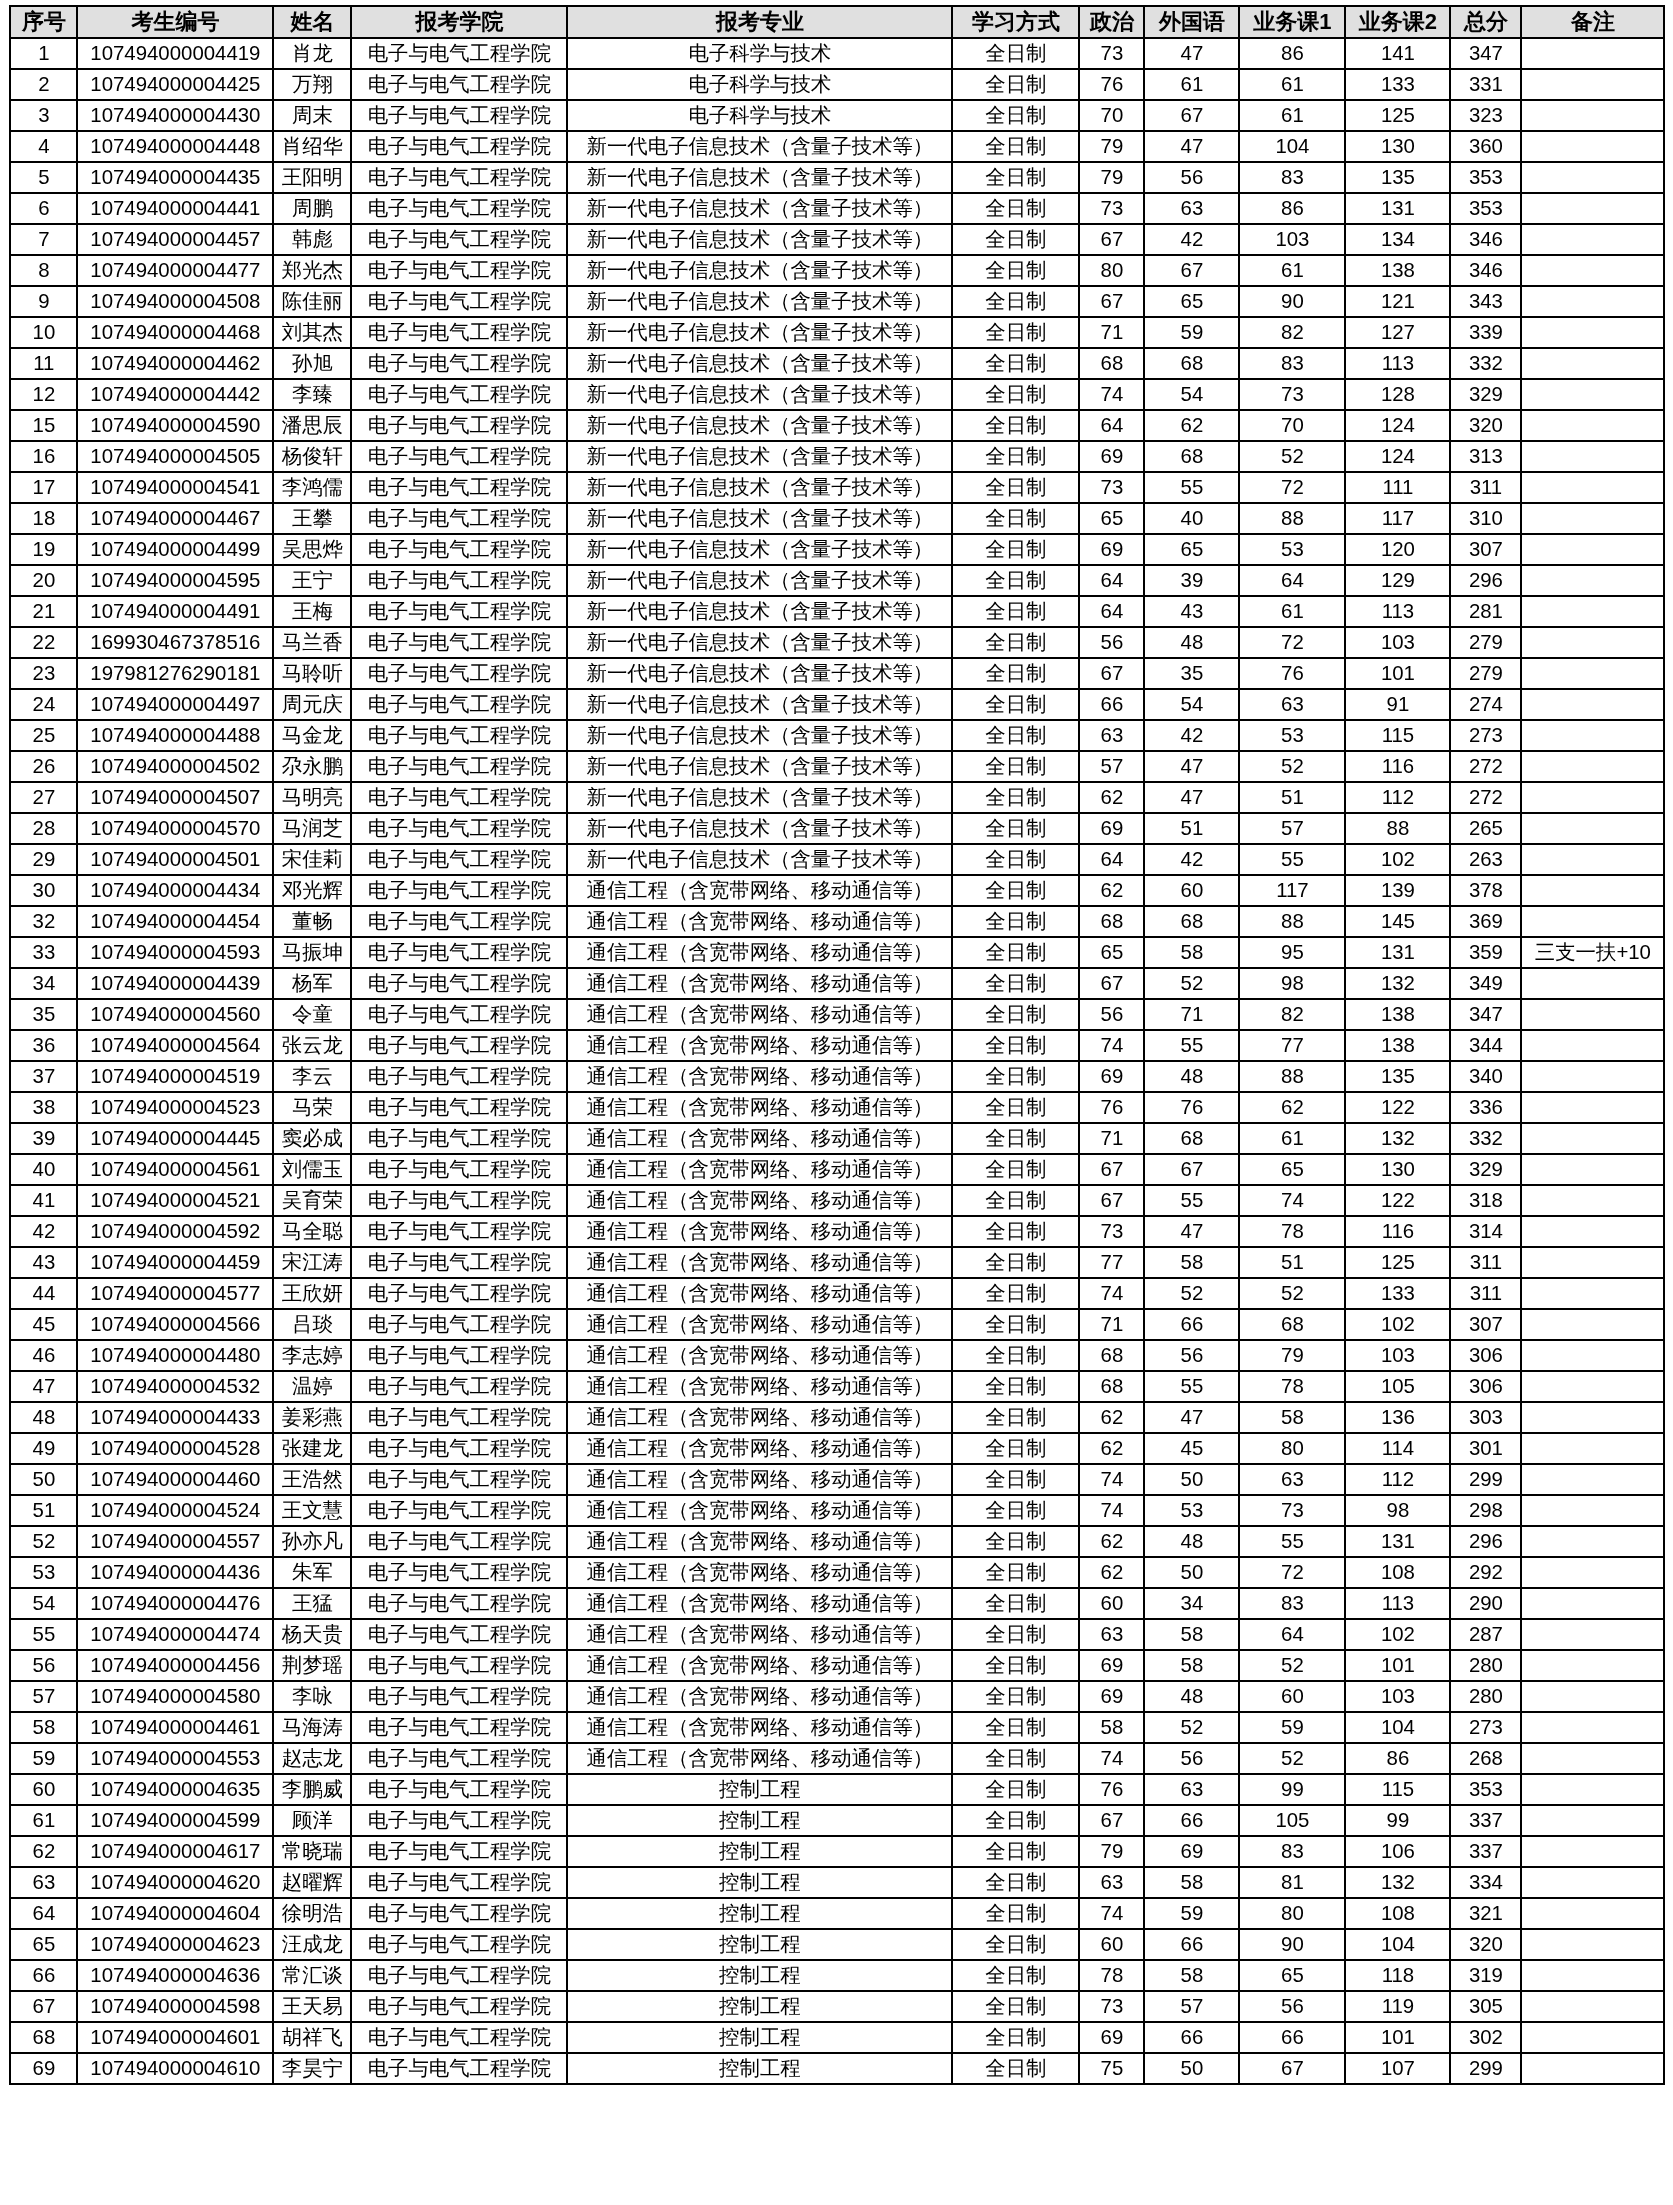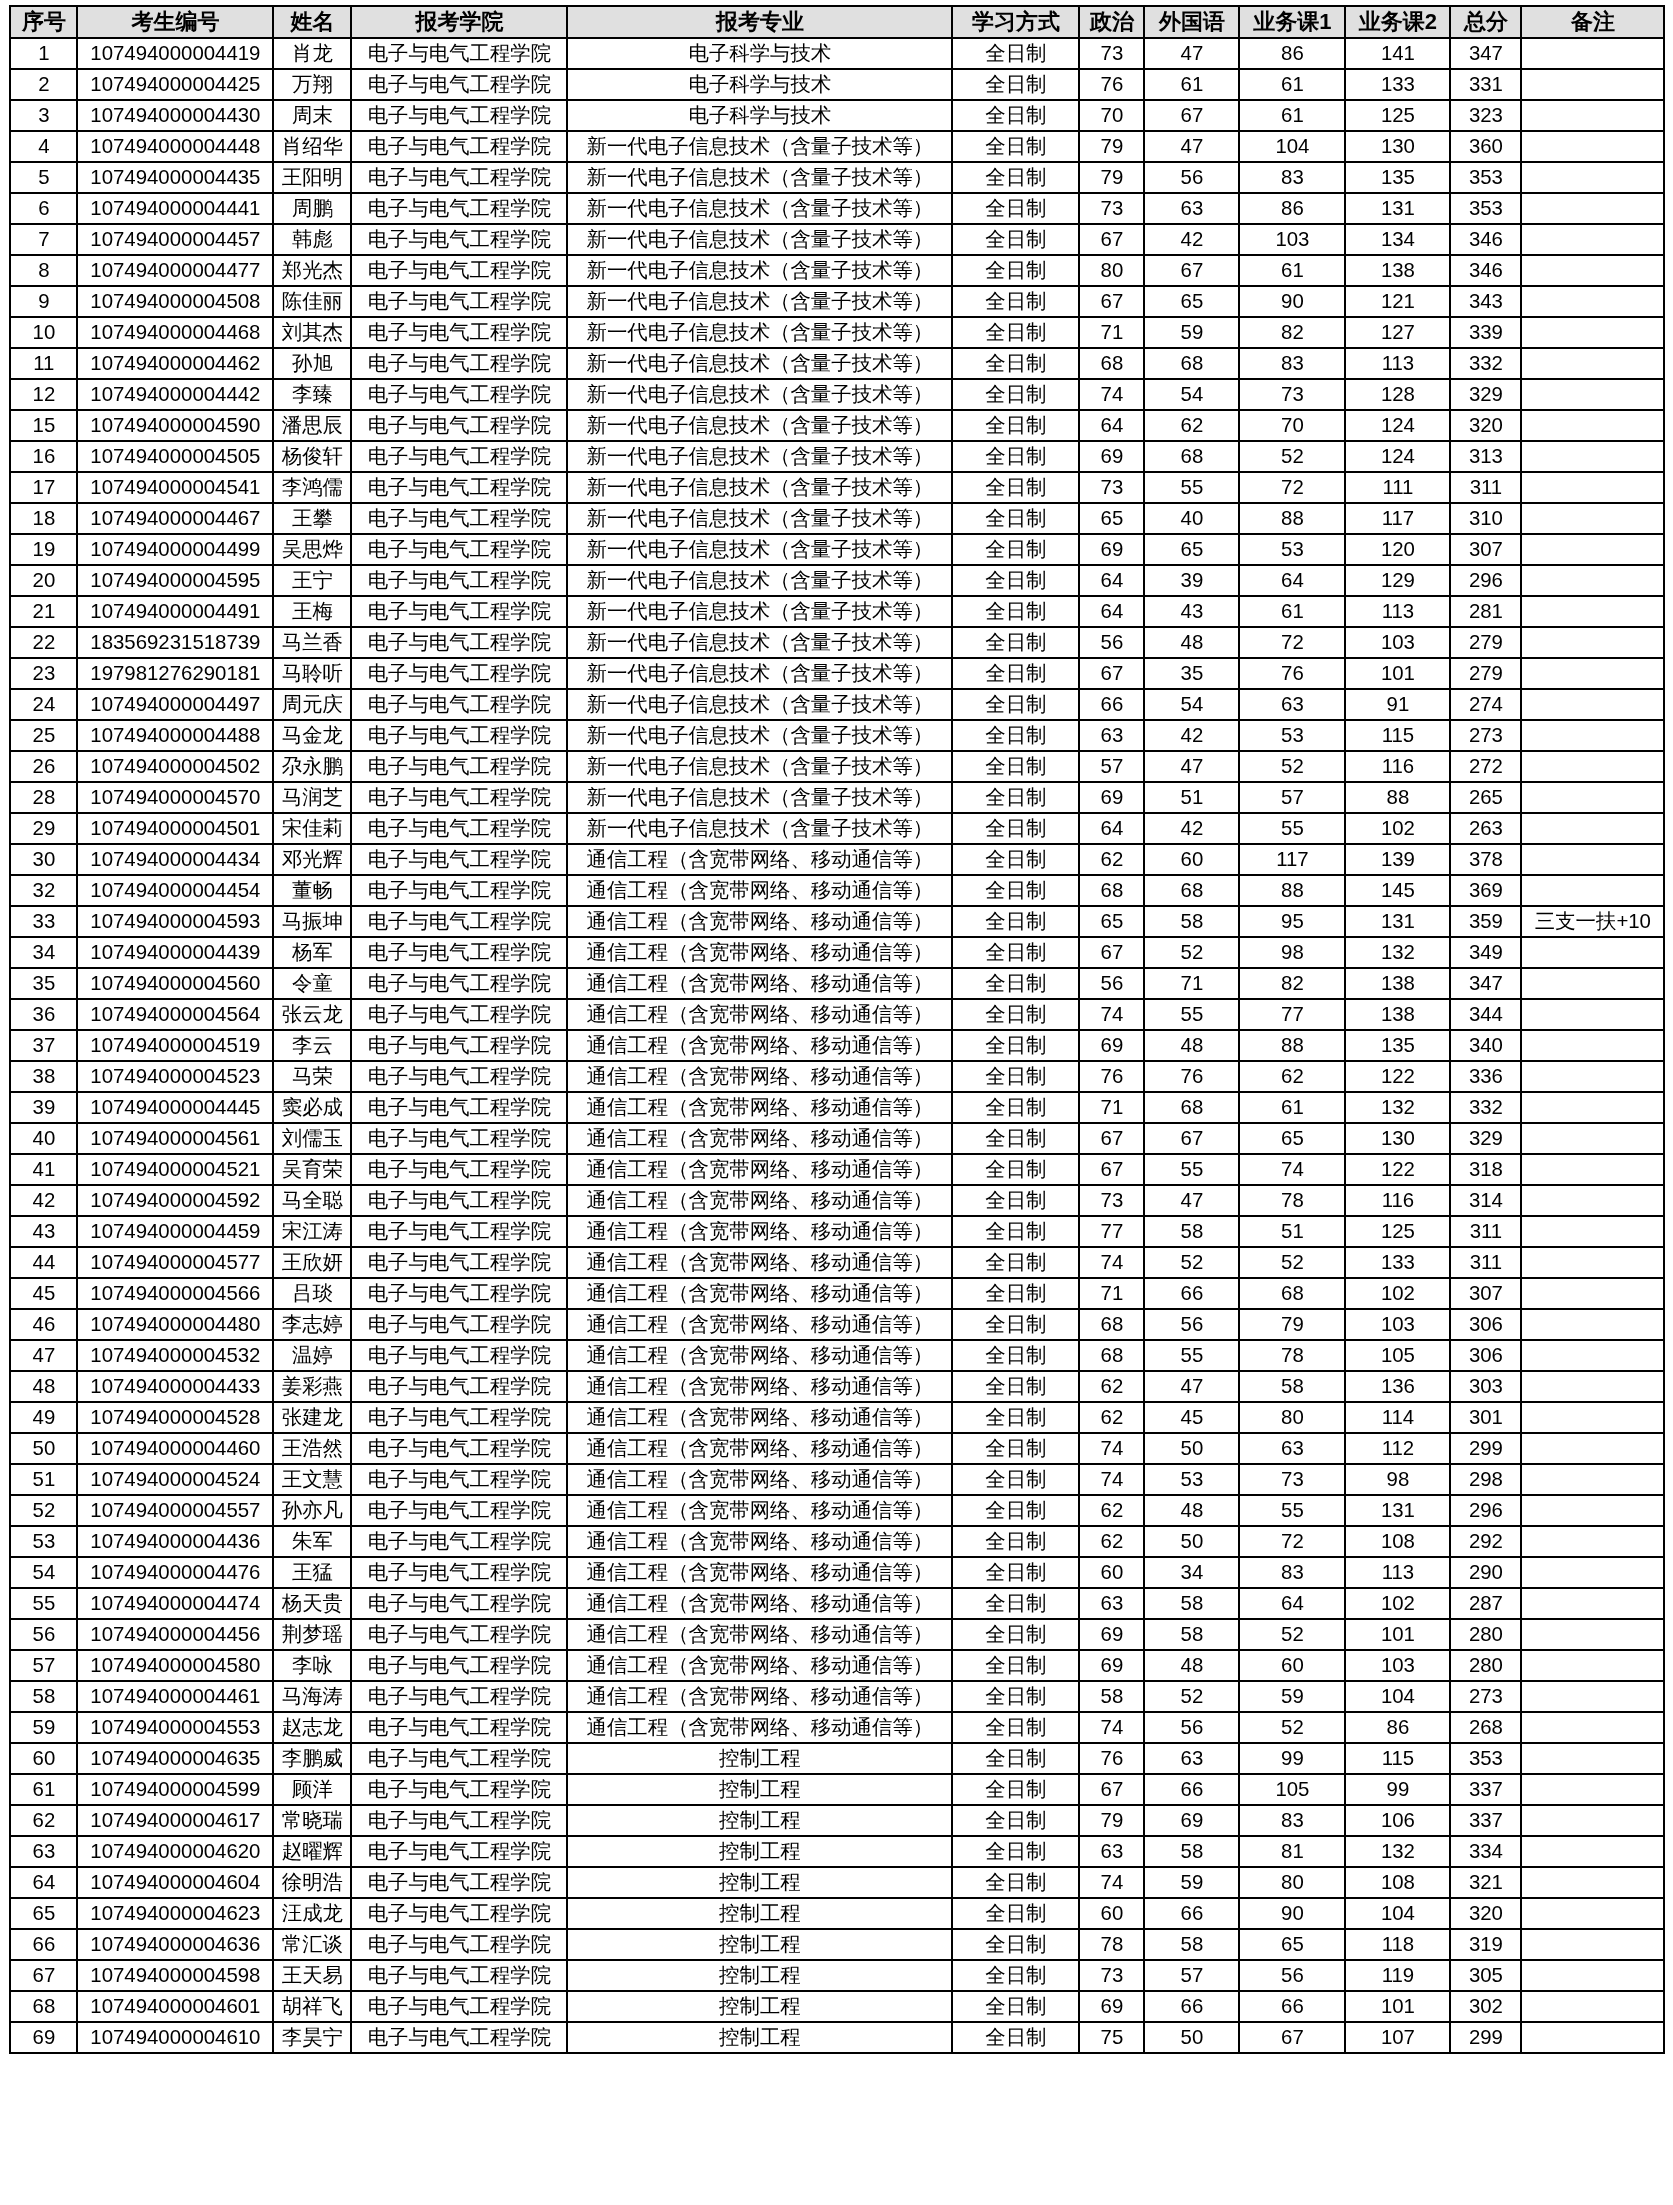--- a/index.html
+++ b/index.html
@@ -351,21 +351,21 @@
           <td>全日制</td>
           <td>64</td>
           <td>43</td>
           <td>61</td>
           <td>113</td>
           <td>281</td>
           <td></td>
         </tr>
         <tr>
           <td>22</td>
-          <td>183569231518739</td>
+          <td>169930467378516</td>
           <td>马兰香</td>
           <td>电子与电气工程学院</td>
           <td>新一代电子信息技术（含量子技术等）</td>
           <td>全日制</td>
           <td>56</td>
           <td>48</td>
           <td>72</td>
           <td>103</td>
           <td>279</td>
           <td></td>
@@ -416,20 +416,34 @@
           <td>26</td>
           <td>107494000004502</td>
           <td>尕永鹏</td>
           <td>电子与电气工程学院</td>
           <td>新一代电子信息技术（含量子技术等）</td>
           <td>全日制</td>
           <td>57</td>
           <td>47</td>
           <td>52</td>
           <td>116</td>
+          <td>272</td>
+          <td></td>
+        </tr>
+        <tr>
+          <td>27</td>
+          <td>107494000004507</td>
+          <td>马明亮</td>
+          <td>电子与电气工程学院</td>
+          <td>新一代电子信息技术（含量子技术等）</td>
+          <td>全日制</td>
+          <td>62</td>
+          <td>47</td>
+          <td>51</td>
+          <td>112</td>
           <td>272</td>
           <td></td>
         </tr>
         <tr>
           <td>28</td>
           <td>107494000004570</td>
           <td>马润芝</td>
           <td>电子与电气工程学院</td>
           <td>新一代电子信息技术（含量子技术等）</td>
           <td>全日制</td>

